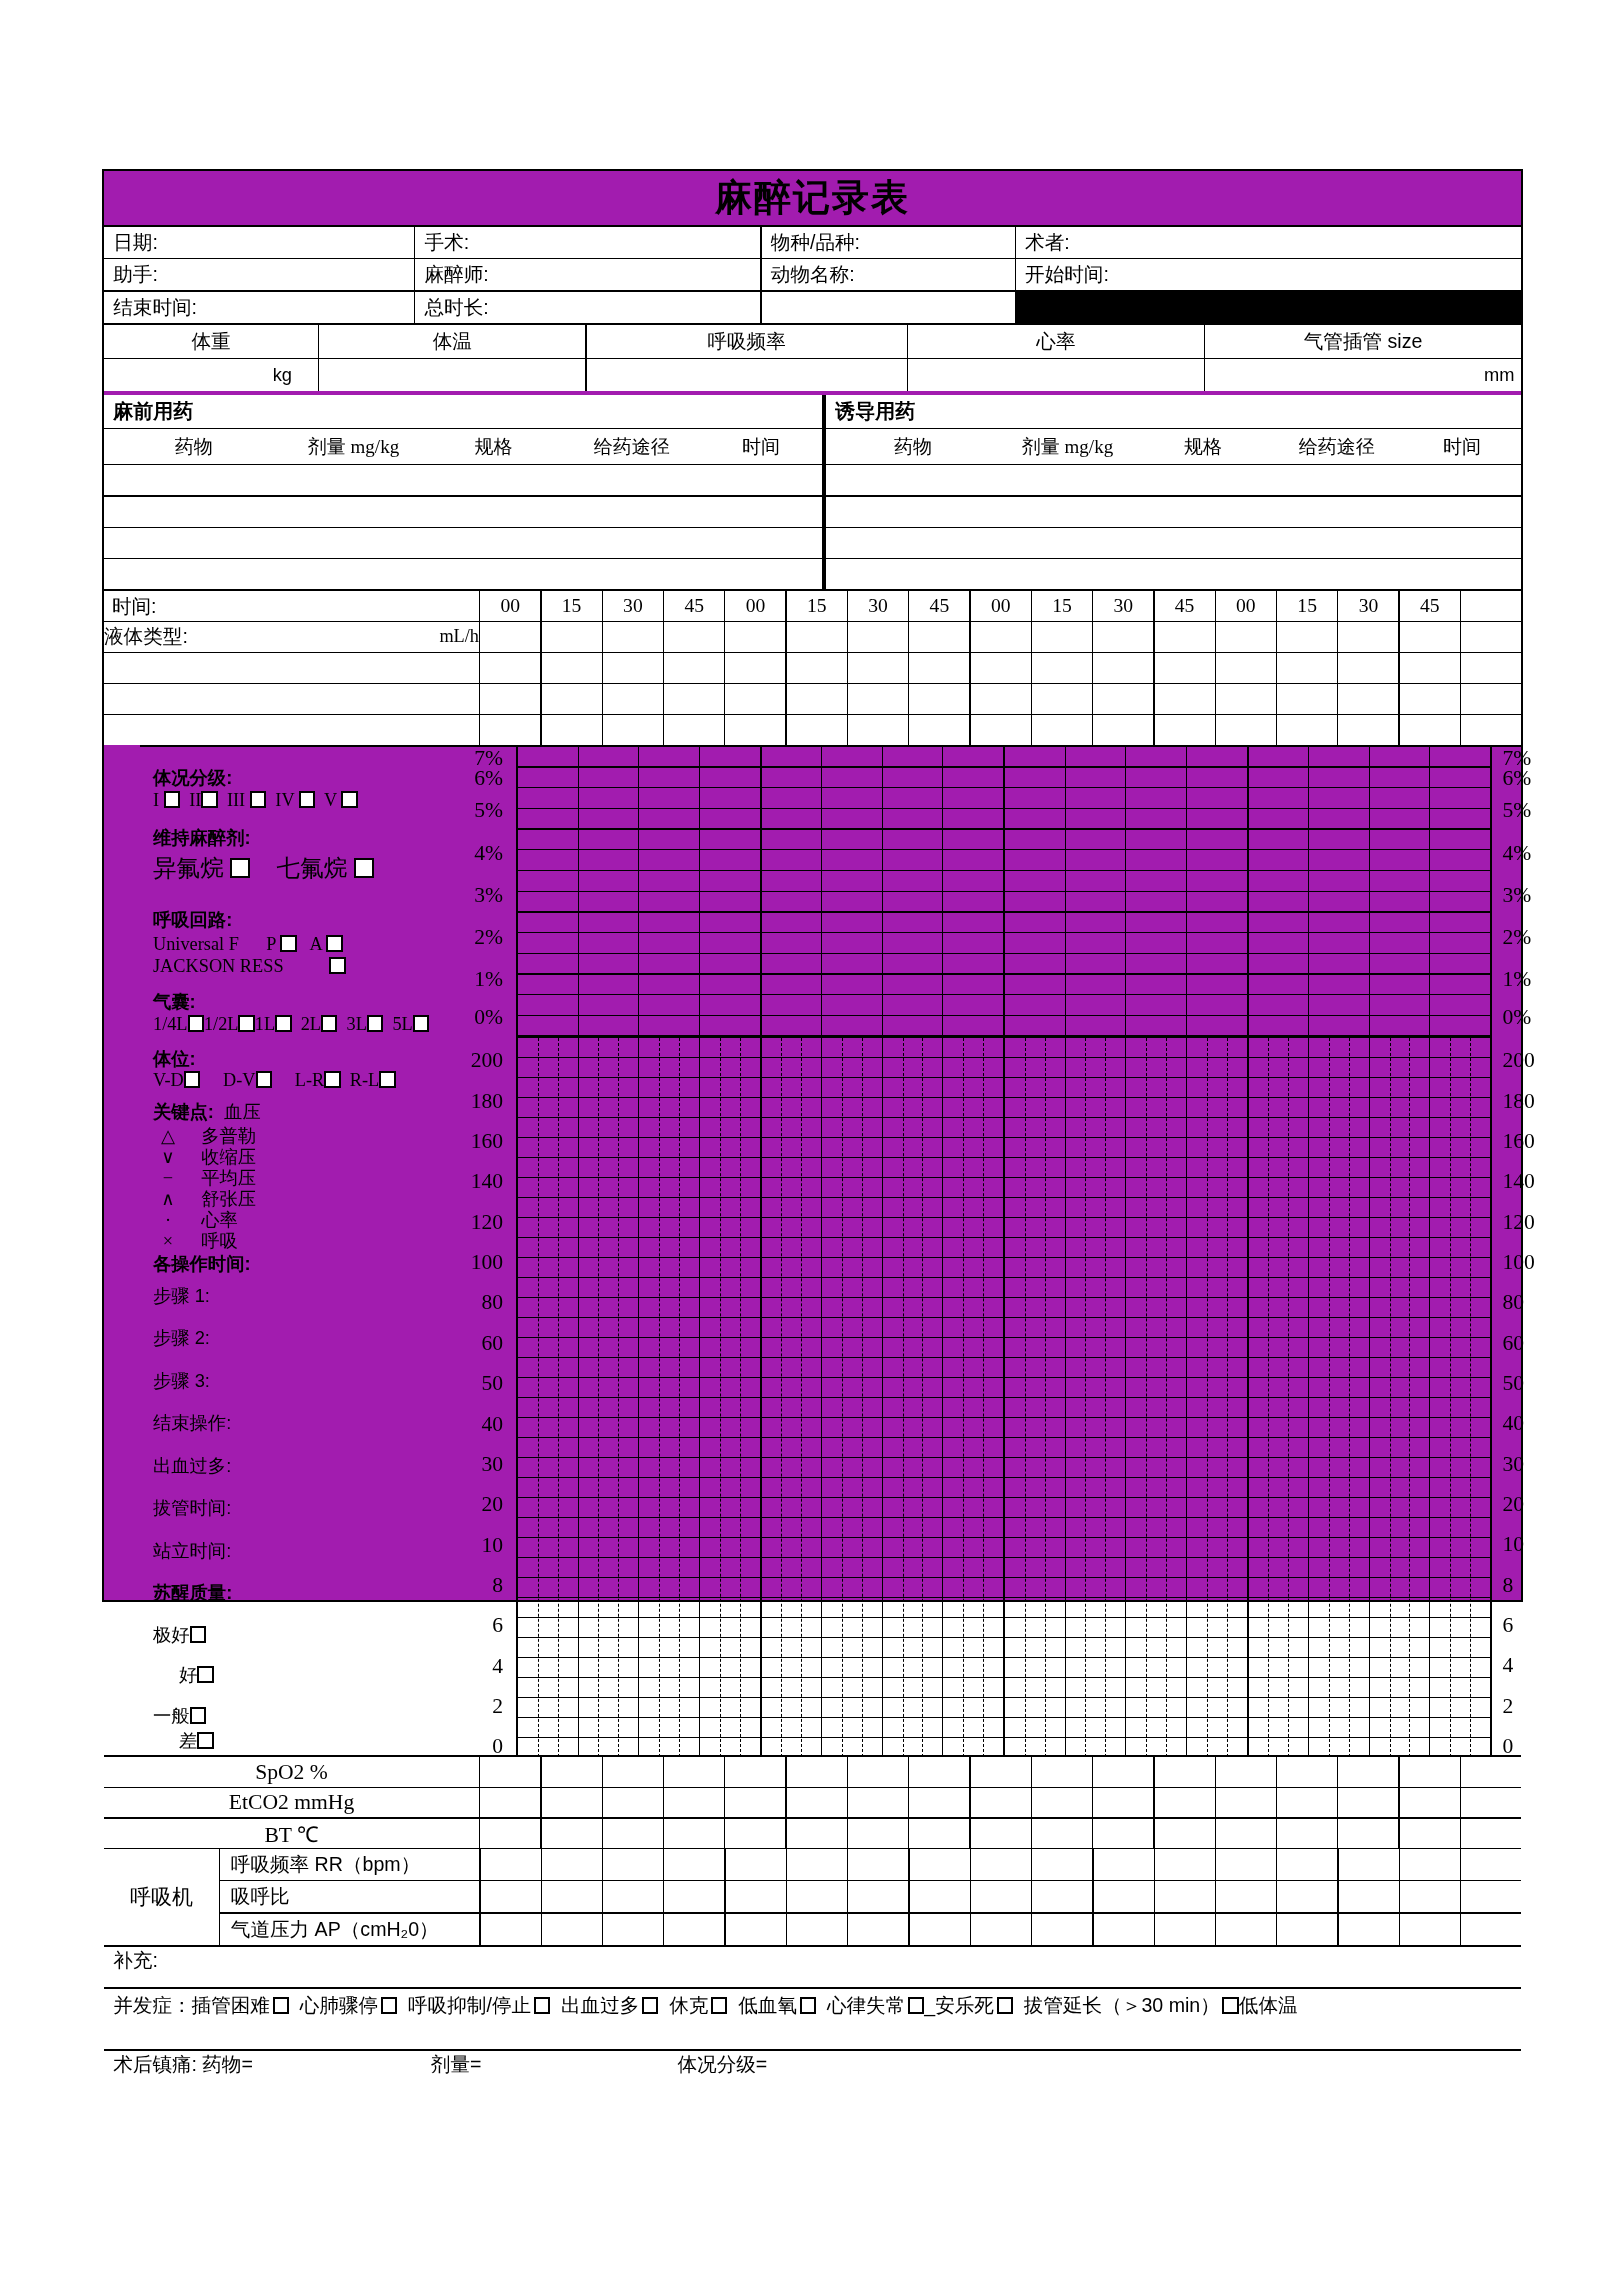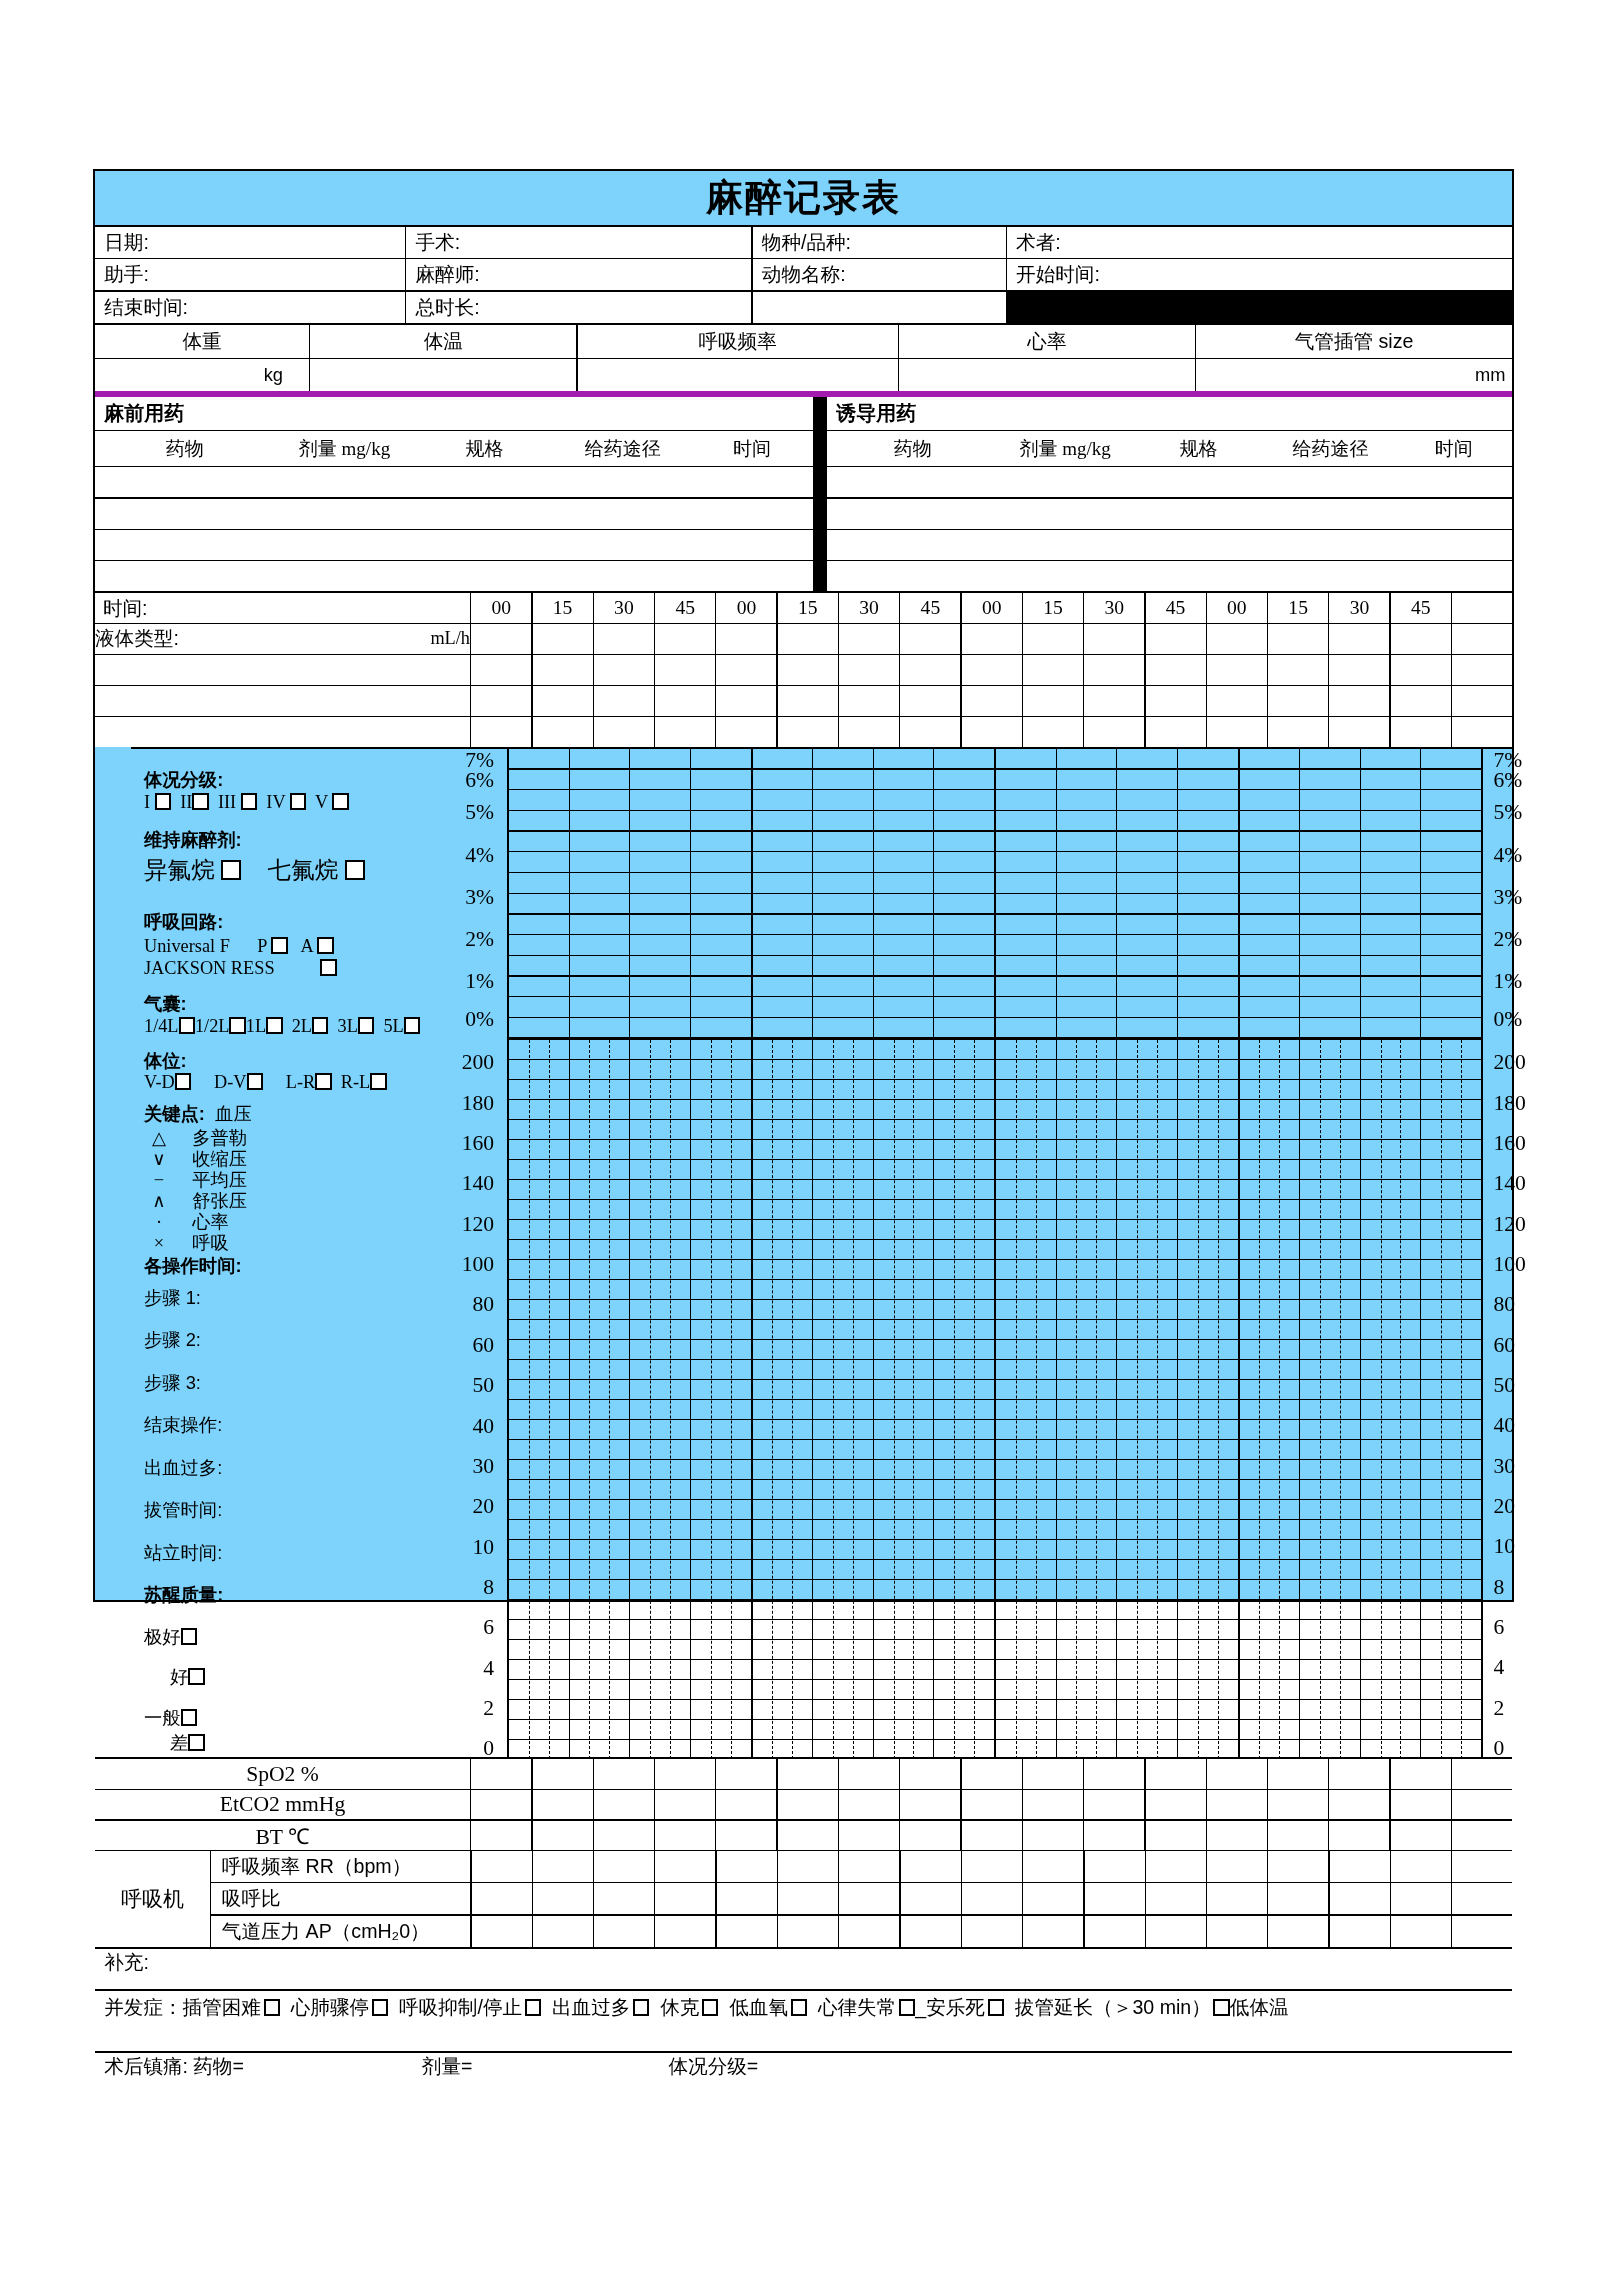--- a/index.html
+++ b/index.html
@@ -2,43 +2,43 @@
 <html style="font-size:10.5px"><head>
 <meta charset="utf-8">
 <style>
   * { box-sizing: border-box; margin: 0; padding: 0; }
   html,body { background:#ffffff; }
   body {
     width:1623px; height:2295px; position:relative;
     font-family:"Liberation Sans", sans-serif; color:#000;
   }
   .form {
-    position:absolute; left:93px; top:169px; width:1421px; height:1433px;
-    border:2.6px solid #000; background:#7dd3fc;
+    position:absolute; left:102px; top:169px; width:1421px; height:1433px;
+    border:2.6px solid #000; background:#a21caf;
   }
   .serif { font-family:"Liberation Serif", serif; }
 
   
   .ggrid { display:grid; background:#000; gap:1.3px; }
   .ggrid > div { background:#fff; }
 
   
   #sec-title { height:54px; display:flex; align-items:center; justify-content:center;
     font-size:37px; font-weight:bold; letter-spacing:2px; }
   #sec-info  { border-top:2px solid #000; grid-template-columns:310px 345px 253px 1fr;
     grid-auto-rows:31px; }
   #sec-info > div { display:flex; align-items:center; padding-left:9.2px; font-size:19.6px; }
   #sec-vitals { border-top:2px solid #000; grid-template-columns:214px 266px 320px 296px 1fr;
     grid-template-rows:33px 32px; }
   #sec-vitals > div { display:flex; align-items:center; justify-content:center; font-size:19.6px; }
   #sec-vitals > div.unit { justify-content:flex-end; padding-right:26px; font-size:18.3px; }
   #sec-vitals > div.unit.mm { padding-right:6.5px; }
 
-  #sec-meds { border-top:6px solid #a21caf; display:grid; grid-template-columns:718px 1fr;
-    gap:14px; background:#000; }
+  #sec-meds { border-top:4px solid #a21caf; display:grid; grid-template-columns:718px 1fr;
+    gap:4px; background:#000; }
   .med-half { background:#000; display:grid; grid-template-rows:33px 35px repeat(4,30px); gap:1.3px; }
   .med-half > div { background:#fff; }
   .med-title { display:flex; align-items:center; padding-left:9.2px; font-weight:bold; font-size:20px; }
   .med-cols { display:grid; grid-template-columns:25% 19.5% 19.5% 19% 17%; align-items:center; }
   .med-cols span { text-align:center; font-size:19px; }
 
   #sec-time { border-top:2px solid #000; grid-template-columns:375px repeat(16,60px) 1fr;
     grid-template-rows:29.4px; }
   #sec-time > div { display:flex; align-items:center; justify-content:center;
     font-size:19.6px; font-family:"Liberation Serif", serif; }

